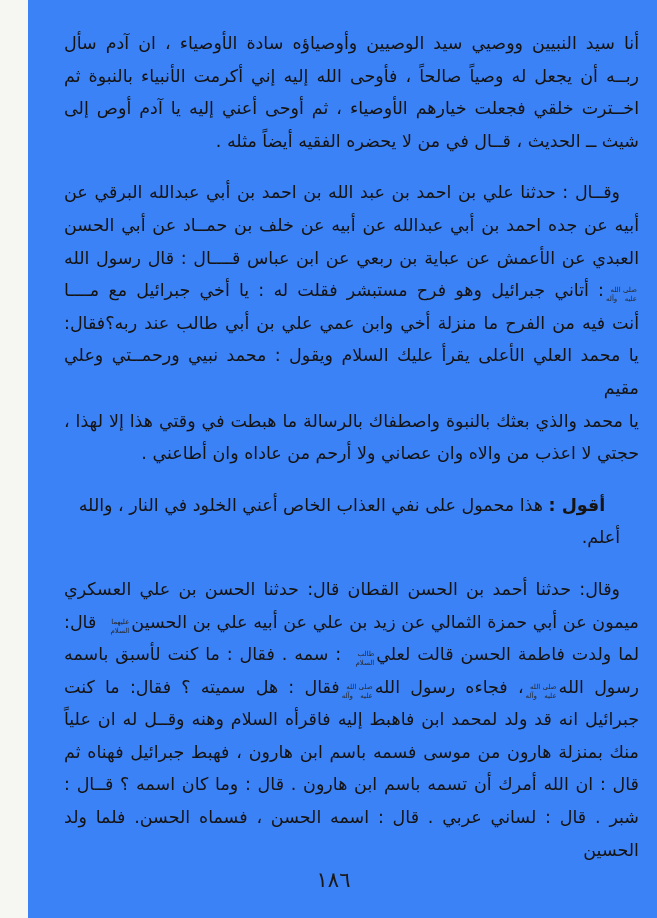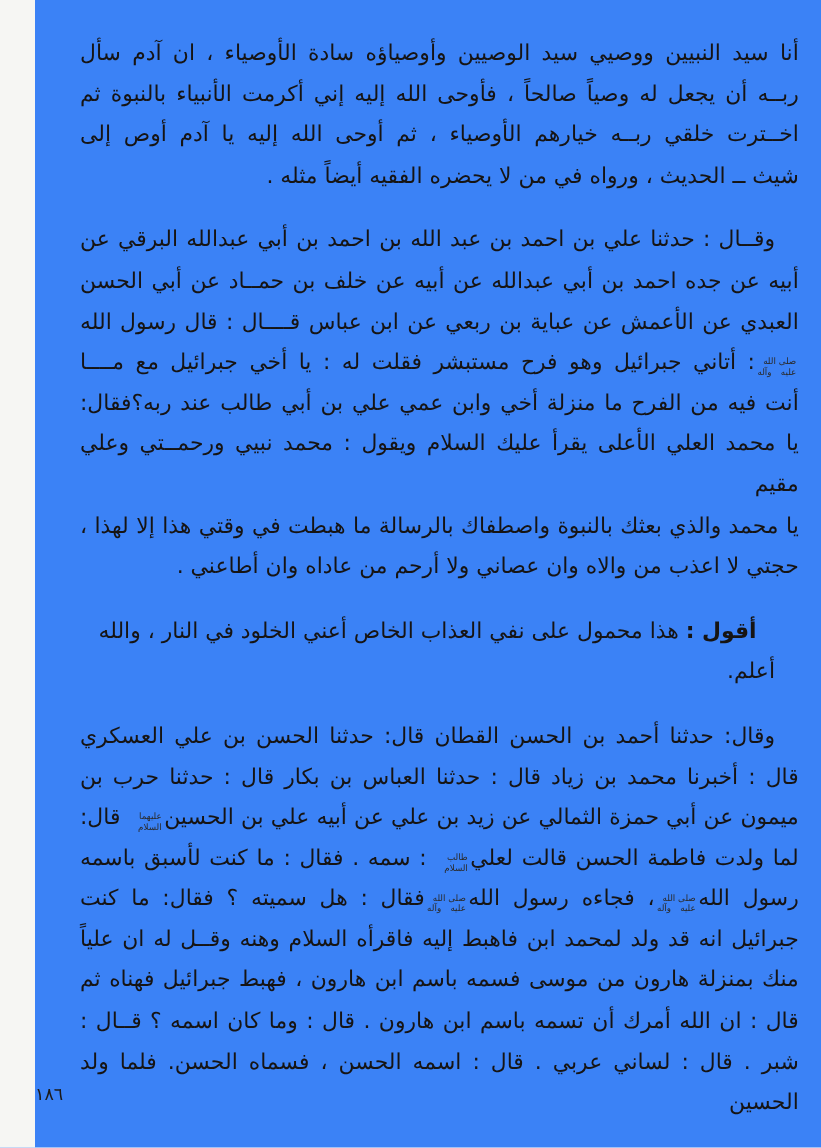--- a/index.html
+++ b/index.html
@@ -57,53 +57,52 @@
     vertical-align: -5px;
     margin: 0 2px;
     white-space: normal;
     color: #2a2826;
   }
   .page-number {
     position: absolute;
     left: 0;
     right: 18px;
     top: 868px;
-    text-align: left;
-    font-size: 14px;
+    text-align: center;
+    font-size: 21px;
     letter-spacing: 2px;
     color: #1b1918;
   }
 </style>
 </head>
 <body>
 
 <div class="page">
   <div class="text-block">
       <div class="para">
         <div class="line"><span>أنا سيد النبيين ووصيي سيد الوصيين وأوصياؤه سادة الأوصياء ، ان آدم سأل</span></div>
         <div class="line"><span>ربــه أن يجعل له وصياً صالحاً ، فأوحى الله إليه إني أكرمت الأنبياء بالنبوة ثم</span></div>
-        <div class="line"><span>اخــترت خلقي ربــه خيارهم الأوصياء ، ثم أوحى الله إليه يا آدم أوص إلى</span></div>
-        <div class="line last"><span>شيث ــ الحديث ، ورواه في من لا يحضره الفقيه أيضاً مثله .</span></div>
+        <div class="line"><span>اخــترت خلقي فجعلت خيارهم الأوصياء ، ثم أوحى أعني إليه يا آدم أوص إلى</span></div>
+        <div class="line last"><span>شيث ــ الحديث ، قــال في من لا يحضره الفقيه أيضاً مثله .</span></div>
       </div>
       <div class="para indent">
         <div class="line"><span>وقــال : حدثنا علي بن احمد بن عبد الله بن احمد بن أبي عبدالله البرقي عن</span></div>
         <div class="line"><span>أبيه عن جده احمد بن أبي عبدالله عن أبيه عن خلف بن حمــاد عن أبي الحسن</span></div>
         <div class="line"><span>العبدي عن الأعمش عن عباية بن ربعي عن ابن عباس قــــال : قال رسول الله</span></div>
         <div class="line"><span class="honorific">صلى الله عليه وآله</span><span>: أتاني جبرائيل وهو فرح مستبشر فقلت له : يا أخي جبرائيل مع مــــا</span></div>
         <div class="line"><span>أنت فيه من الفرح ما منزلة أخي وابن عمي علي بن أبي طالب عند ربه؟فقال:</span></div>
         <div class="line"><span>يا محمد العلي الأعلى يقرأ عليك السلام ويقول : محمد نبيي ورحمــتي وعلي مقيم</span></div>
         <div class="line"><span>يا محمد والذي بعثك بالنبوة واصطفاك بالرسالة ما هبطت في وقتي هذا إلا لهذا ،</span></div>
         <div class="line last"><span>حجتي لا اعذب من والاه وان عصاني ولا أرحم من عاداه وان أطاعني .</span></div>
       </div>
       <div class="para indent">
         <div class="line last"><span class="bold">أقول :</span><span> هذا محمول على نفي العذاب الخاص أعني الخلود في النار ، والله أعلم.</span></div>
       </div>
       <div class="para indent">
         <div class="line"><span>وقال: حدثنا أحمد بن الحسن القطان قال: حدثنا الحسن بن علي العسكري</span></div>
-        <div class="line"><span>قال : أخبرنا محمد بن زياد قال : حدثنا العباس بن بكار قال : حدثنا حرب بن</span></div>
         <div class="line"><span>ميمون عن أبي حمزة الثمالي عن زيد بن علي عن أبيه علي بن الحسين</span><span class="honorific">عليهما السلام</span><span>قال:</span></div>
         <div class="line"><span>لما ولدت فاطمة الحسن قالت لعلي</span><span class="honorific">طالب السلام</span><span>: سمه . فقال : ما كنت لأسبق باسمه</span></div>
         <div class="line"><span>رسول الله</span><span class="honorific">صلى الله عليه وآله</span><span>، فجاءه رسول الله</span><span class="honorific">صلى الله عليه وآله</span><span>فقال : هل سميته ؟ فقال: ما كنت</span></div>
         <div class="line"><span>جبرائيل انه قد ولد لمحمد ابن فاهبط إليه فاقرأه السلام وهنه وقــل له ان علياً</span></div>
         <div class="line"><span>منك بمنزلة هارون من موسى فسمه باسم ابن هارون ، فهبط جبرائيل فهناه ثم</span></div>
         <div class="line"><span>قال : ان الله أمرك أن تسمه باسم ابن هارون . قال : وما كان اسمه ؟ قــال :</span></div>
         <div class="line"><span>شبر . قال : لساني عربي . قال : اسمه الحسن ، فسماه الحسن. فلما ولد الحسين</span></div>
       </div>
     </div>
   <div class="page-number">١٨٦</div>

